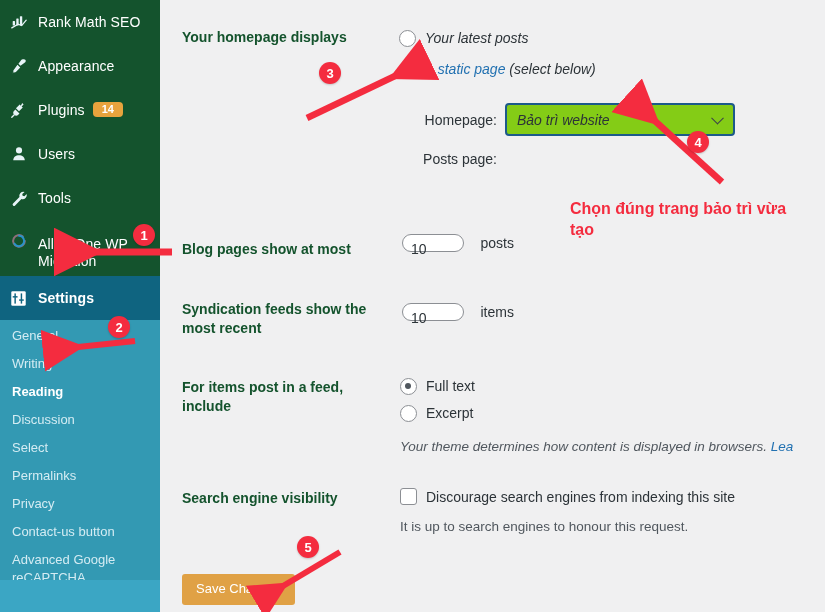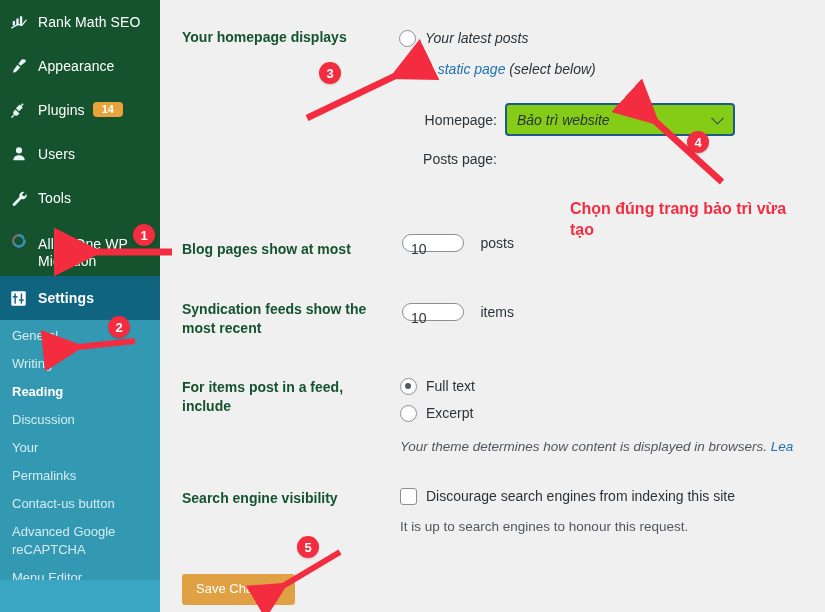--- a/index.html
+++ b/index.html
@@ -264,22 +264,23 @@
         </span>
         <span class="mi-label">Settings</span>
       </div>
     </div>
 
     <div class="submenu">
       <div class="submenu-item">General</div>
       <div class="submenu-item">Writing</div>
       <div class="submenu-item active">Reading</div>
       <div class="submenu-item">Discussion</div>
-      <div class="submenu-item">Your</div>
+      <div class="submenu-item">Select</div>
       <div class="submenu-item">Permalinks</div>
+      <div class="submenu-item">Privacy</div>
       <div class="submenu-item">Contact-us button</div>
       <div class="submenu-item two-line">Advanced Google reCAPTCHA</div>
       <div class="submenu-item">Menu Editor</div>
     </div>
 
     <div class="sidebar-foot"></div>
   </div>
 
   <div id="main">
 
@@ -344,21 +345,21 @@
       </div>
       <div class="helper" style="margin-top:16px; white-space:nowrap;font-style:italic;">
         <span>Your theme determines how content is displayed in browsers. </span><a class="link" href="#">Lea</a>
       </div>
     </div>
 
     <div class="form-row" style="left:22px; top:489px;">
       <div class="row-label">Search engine visibility</div>
     </div>
     <div class="form-row" style="left:240px; top:488px;">
-      <div style="display:flex; align-items:flex-start;">
+      <div style="display:flex; align-items:center;">
         <span class="checkbox"></span>
         <span style="font-size:14px;color:#2c3338;">Discourage search engines from indexing this site</span>
       </div>
       <div class="helper" style="margin-top:13px;">It is up to search engines to honour this request.</div>
     </div>
 
     <div class="form-row" style="left:22px; top:574px;">
       <span class="save-btn">Save Changes</span>
     </div>
   </div>

